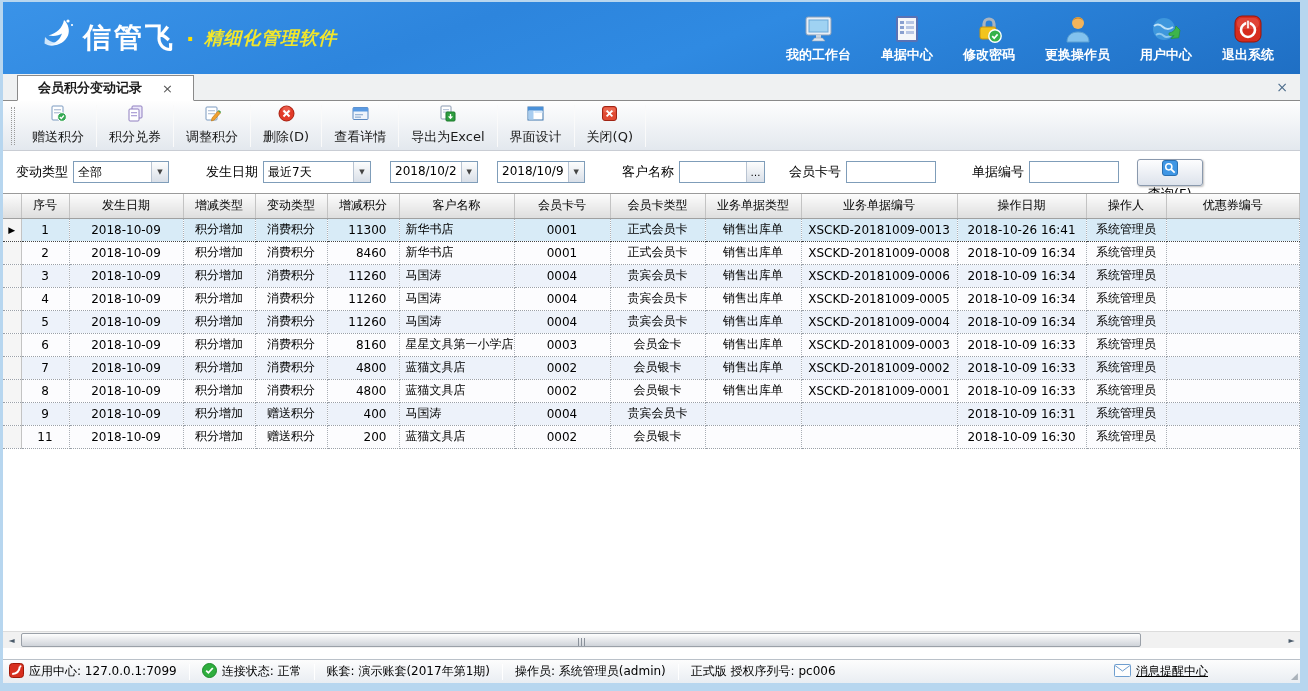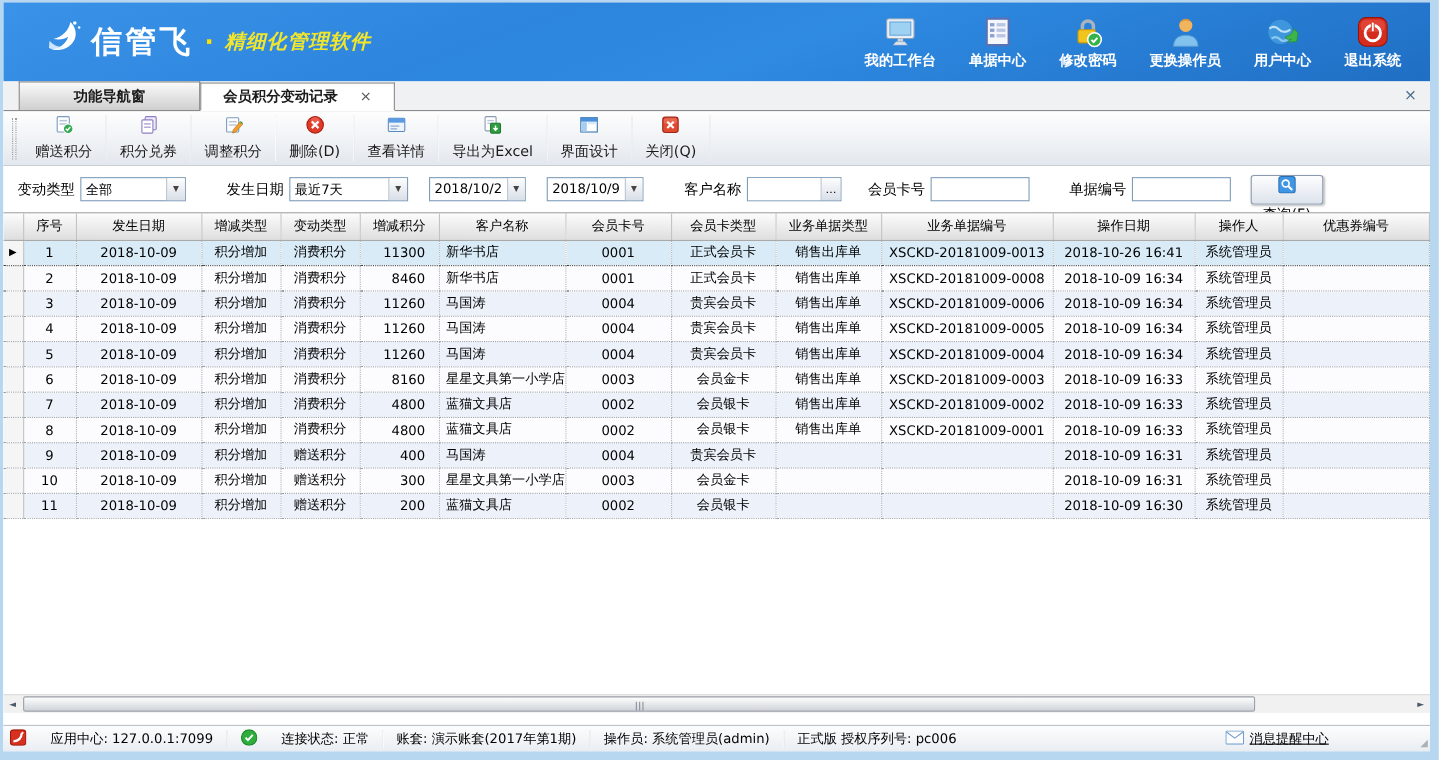--- a/index.html
+++ b/index.html
@@ -81,21 +81,21 @@
     font-size:8px;color:#4a5a6a;cursor:pointer;}
   .hs-left{left:0;}  .hs-right{right:0;}
   .hs-thumb{position:absolute;left:18px;width:1120px;top:1px;bottom:1px;border:1px solid #9aa0a8;border-radius:2px;
     background:linear-gradient(#fefefe,#cfd3d9);display:flex;align-items:center;justify-content:center;cursor:pointer;}
   .hs-grip i{display:inline-block;width:1px;height:8px;background:#8a919a;margin:0 1px;}
   .grid-footpad{height:11px;flex:none;background:#fff;}
 
   
   .statusbar{height:24px;flex:none;background:linear-gradient(#fdfdfd,#e9edf2);border-top:1px solid #bac1c9;
     display:flex;align-items:center;font-size:12px;color:#000;padding-left:6px;white-space:nowrap;}
-  .sb-seg{display:flex;align-items:center;gap:22px;}
+  .sb-seg{display:flex;align-items:center;gap:5px;}
   .sb-sep{width:1px;height:16px;background:#bac1c9;border-right:1px solid #fff;margin:0 12px;}
   .sb-link{text-decoration:underline;cursor:pointer;display:flex;align-items:flex-end;gap:5px;margin-right:92px;padding-left:32px;}
   .sb-spacer{flex:1;}
   .sb-grip{position:absolute;right:10px;bottom:10px;color:#aab2ba;font-size:9px;}
 </style>
 </head>
 <body>
 
 <div class="window">
  <div class="inner">
@@ -181,23 +181,20 @@
                 <circle cx="15" cy="16" r="7" fill="none" stroke="#fff" stroke-width="2.6"></circle>
                 <rect x="13.7" y="6" width="2.6" height="9" rx="1.2" fill="#fff" stroke="#d62c1e" stroke-width=".8"></rect>
               </svg>
             </span>
             <span class="nav-label">退出系统</span>
           </div>
         </div>
   </div>
 
   <div class="tabstrip">
-    <div class="tab inactive">
-      <span>功能导航窗</span>
-    </div>
     <div class="tab active">
       <span>会员积分变动记录</span>
       <span class="tab-close">×</span>
     </div>
     <span class="strip-close">×</span>
   </div>
 
   <div class="toolbar">
     <div class="drag-handle"></div>
     <div id="toolbar-items" style="display:flex;align-items:center;">
@@ -506,36 +503,20 @@
               <td>0004</td>
               <td>贵宾会员卡</td>
               <td></td>
               <td></td>
               <td>2018-10-09 16:31</td>
               <td>系统管理员</td>
               <td class="al"></td>
             </tr>
             <tr>
               <td class="ind"></td>
-              <td>10</td>
-              <td>2018-10-09</td>
-              <td>积分增加</td>
-              <td>赠送积分</td>
-              <td class="ar">300</td>
-              <td class="al">星星文具第一小学店</td>
-              <td>0003</td>
-              <td>会员金卡</td>
-              <td></td>
-              <td></td>
-              <td>2018-10-09 16:31</td>
-              <td>系统管理员</td>
-              <td class="al"></td>
-            </tr>
-            <tr>
-              <td class="ind"></td>
               <td>11</td>
               <td>2018-10-09</td>
               <td>积分增加</td>
               <td>赠送积分</td>
               <td class="ar">200</td>
               <td class="al">蓝猫文具店</td>
               <td>0002</td>
               <td>会员银卡</td>
               <td></td>
               <td></td>

